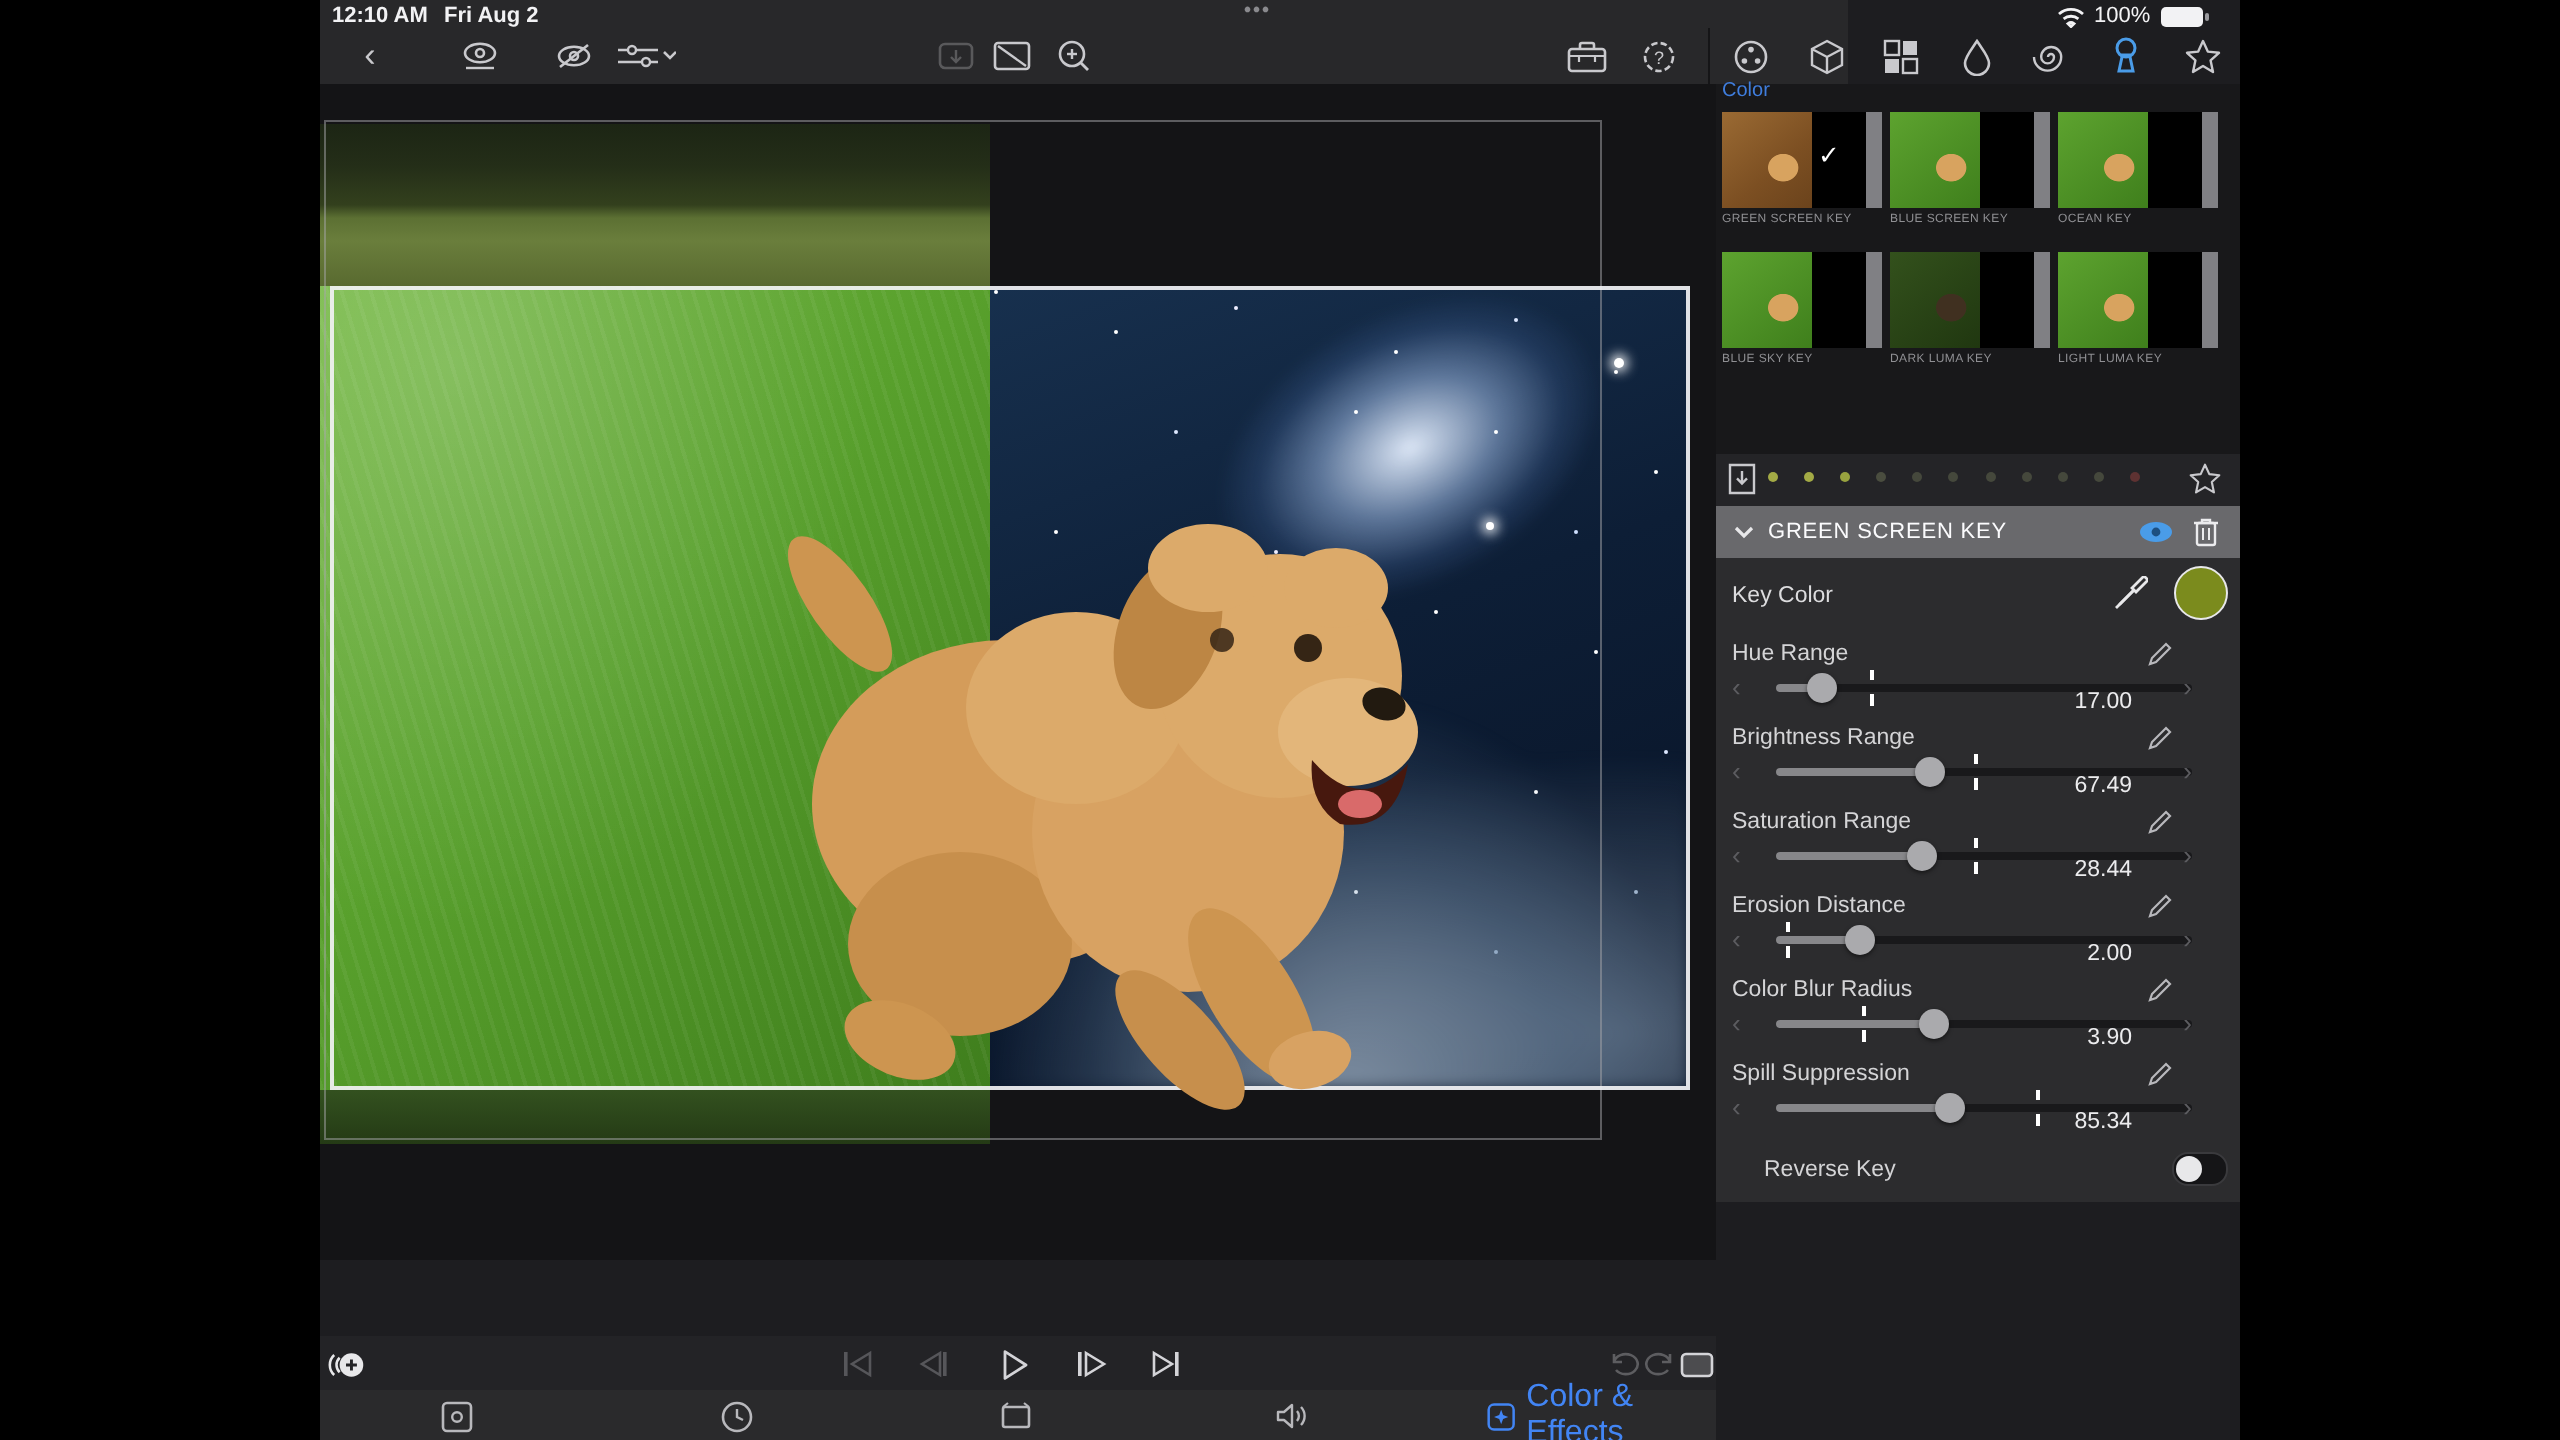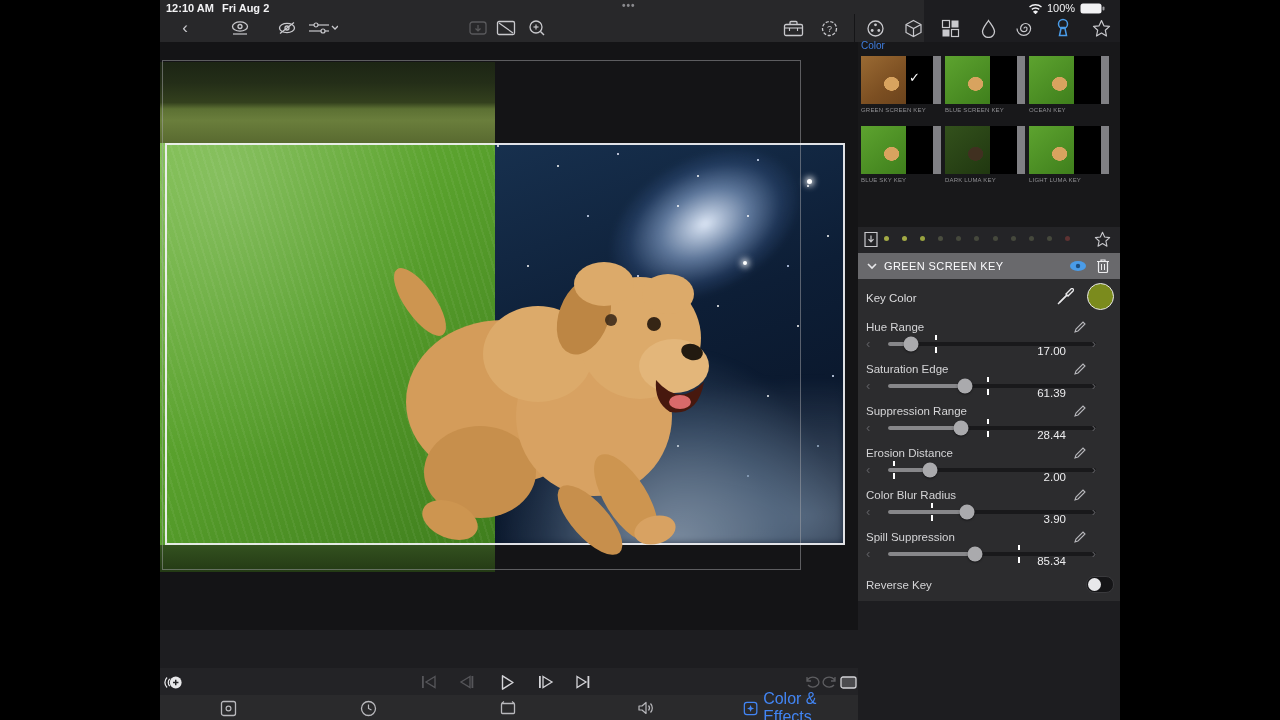--- a/index.html
+++ b/index.html
@@ -83,21 +83,21 @@
   .sl-value{position:absolute;right:38px;top:0;font-size:11.5px;color:#ececee;margin-top:24px;}
   .sl-pencil{position:absolute;right:18px;top:0;}
   .sl-arrow{position:absolute;top:16px;font-size:13px;color:#5c5c60;line-height:14px;}
   .sl-arrow.l{left:8px;} .sl-arrow.r{right:8px;}
   .sl-track{position:absolute;left:30px;top:21px;width:208px;height:4px;border-radius:2px;background:#19191b;}
   .sl-fill{height:100%;border-radius:2px;background:#87878a;}
   .sl-thumb{position:absolute;top:50%;transform:translate(-50%,-50%);width:15px;height:15px;border-radius:50%;background:#aaaaad;box-shadow:0 1px 2px rgba(0,0,0,.5);}
   .sl-tick{position:absolute;top:-7px;width:2px;height:18px;transform:translateX(-50%);
     background:linear-gradient(#fff 0 5px,transparent 5px 12px,#fff 12px 18px);}
 
-  .rk-label{position:absolute;left:8px;top:300px;font-size:11.5px;color:#d4d4d6;}
+  .rk-label{position:absolute;left:24px;top:300px;font-size:11.5px;color:#d4d4d6;}
   .toggle{position:absolute;left:228px;top:297px;width:26px;height:15px;border-radius:8px;background:#151517;border:1px solid #3a3a3d;}
   .toggle .knob{position:absolute;left:1px;top:1px;width:13px;height:13px;border-radius:50%;background:#e8e8ea;}
 
   
   .ptab{position:absolute;top:16px;width:24px;height:24px;display:flex;align-items:center;justify-content:center;}
 
   
   .timeline{position:absolute;left:0;top:630px;width:698px;height:38px;background:#1f1f22;}
   .tl-line1{position:absolute;left:0;top:4px;width:698px;height:1px;background:#303036;}
   .tl-line2{position:absolute;left:0;top:18px;width:698px;height:1px;background:#3d506a;}
@@ -393,37 +393,37 @@
             </span>
         <span class="sl-arrow l">‹</span>
         <div class="sl-track">
               <div class="sl-fill" style="width: 11%;"></div>
               <div class="sl-tick" style="left: 23%;"></div>
               <div class="sl-thumb" style="left: 11%;"></div>
             </div>
         <span class="sl-arrow r">›</span>
       </div>
       <div class="sl" style="top:84px">
-        <span class="sl-label">Saturation Edge</span>
-        <span class="sl-value">61.39</span>
+        <span class="sl-label">Brightness Range</span>
+        <span class="sl-value">67.49</span>
         <span class="sl-pencil">
               <svg width="12" height="12" viewBox="0 0 12 12">
                 <path d="M1 11 l1 -3 7 -7 2 2 -7 7 Z" stroke="#b8b8bc" stroke-width="1.1" fill="none"></path>
               </svg>
             </span>
         <span class="sl-arrow l">‹</span>
         <div class="sl-track">
               <div class="sl-fill" style="width: 37%;"></div>
               <div class="sl-tick" style="left: 48%;"></div>
               <div class="sl-thumb" style="left: 37%;"></div>
             </div>
         <span class="sl-arrow r">›</span>
       </div>
       <div class="sl" style="top:126px">
-        <span class="sl-label">Suppression Range</span>
+        <span class="sl-label">Saturation Range</span>
         <span class="sl-value">28.44</span>
         <span class="sl-pencil">
               <svg width="12" height="12" viewBox="0 0 12 12">
                 <path d="M1 11 l1 -3 7 -7 2 2 -7 7 Z" stroke="#b8b8bc" stroke-width="1.1" fill="none"></path>
               </svg>
             </span>
         <span class="sl-arrow l">‹</span>
         <div class="sl-track">
               <div class="sl-fill" style="width: 35%;"></div>
               <div class="sl-tick" style="left: 48%;"></div>

